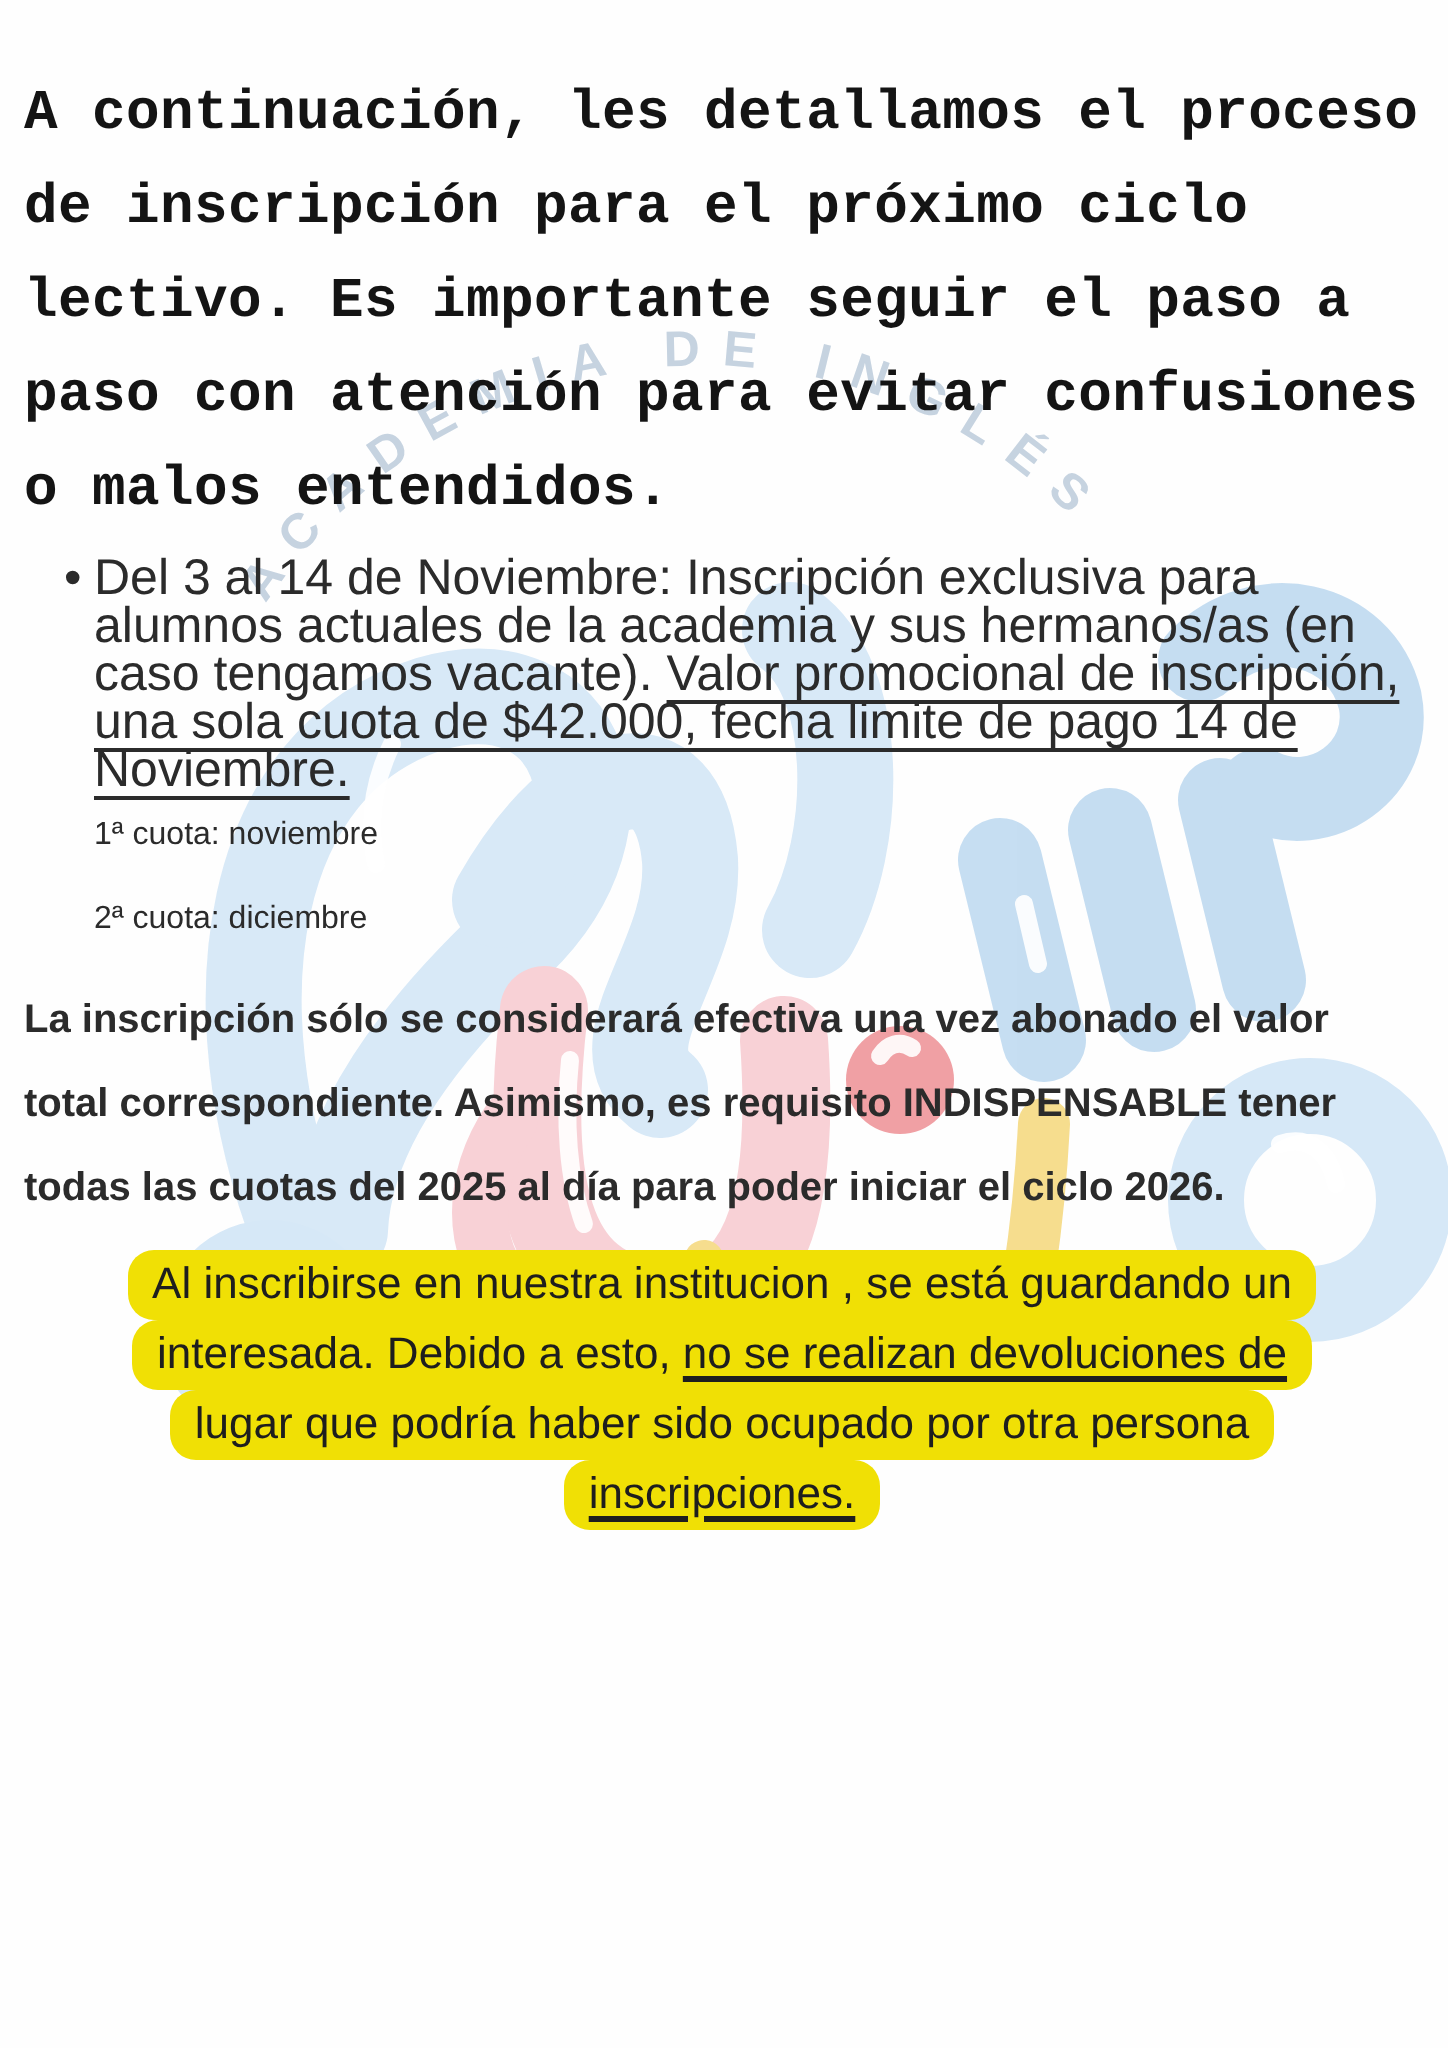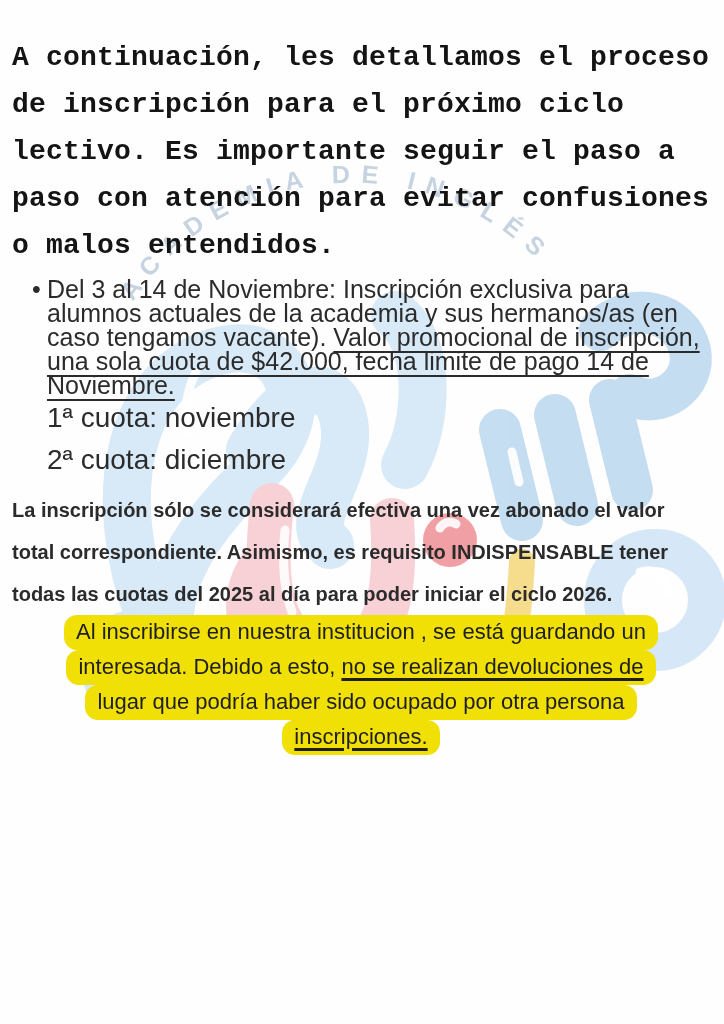--- a/index.html
+++ b/index.html
@@ -13,24 +13,24 @@
     background:#fefefe;color:var(--text);
     font-family:"Liberation Sans","DejaVu Sans",sans-serif;
   }
   .watermark{position:absolute;inset:0;z-index:0;pointer-events:none;}
   .content{position:relative;z-index:1;padding:34px 14px 0 12px;}
   .intro{font-weight:bold;font-size:28px;line-height:47px;color:var(--heading);letter-spacing:.2px;font-family:Liberation Mono, monospace;}
   .heading{font-weight:bold;font-size:20px;line-height:26px;margin-top:12px;color:var(--heading);}
   ul.dates{list-style:none;margin:8px 0 0 0;padding:0;font-size:25px;line-height:24px;}
   ul.dates li{padding-left:35px;position:relative;}
   ul.dates li::before{content:"\2022";position:absolute;left:20px;top:0;}
-  .subline{padding-left:35px;font-size:28px;line-height:42px;}
+  .subline{padding-left:35px;font-size:16px;line-height:42px;}
   .under{text-decoration:underline;text-decoration-thickness:2px;text-underline-offset:5px;}
   .para{font-size:20px;line-height:42px;margin-top:8px;font-weight:bold;}
-  .highlight-block{text-align:center;font-size:22px;line-height:30px;color:#1e1e1e;}
+  .highlight-block{margin-top:10px;text-align:center;font-size:22px;line-height:30px;color:#1e1e1e;}
   .hl-line span.hl{background:var(--highlight-bg);border-radius:13px;padding:2px 12px 3px;display:inline-block;}
   .hl-line .under{text-decoration-thickness:2.5px;text-underline-offset:4px;}
 </style>
 </head>
 <body>
 
 <svg class="watermark" width="724" height="1024" viewBox="0 0 724 1024" aria-hidden="true">
   <defs>
     <path id="arcPath" d="M 133 302 A 261 261 0 0 1 600 362" fill="none"></path>
   </defs>

